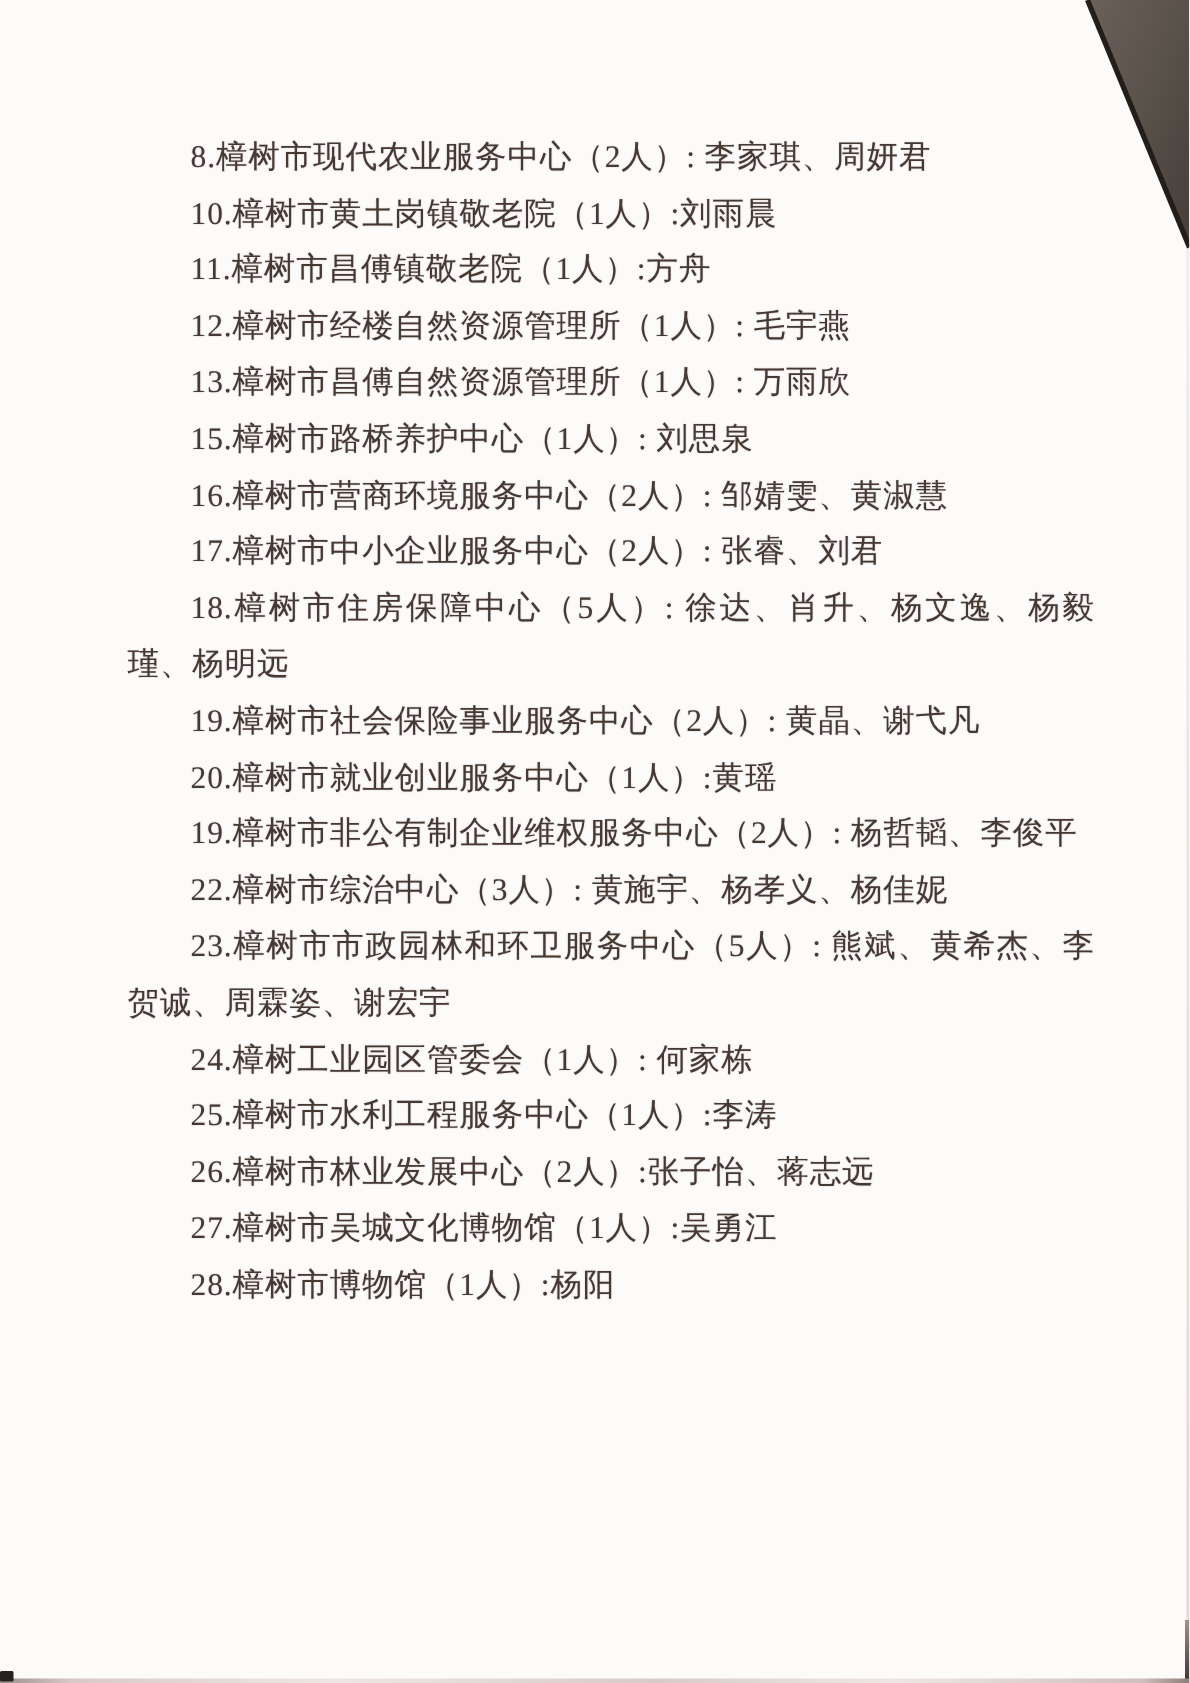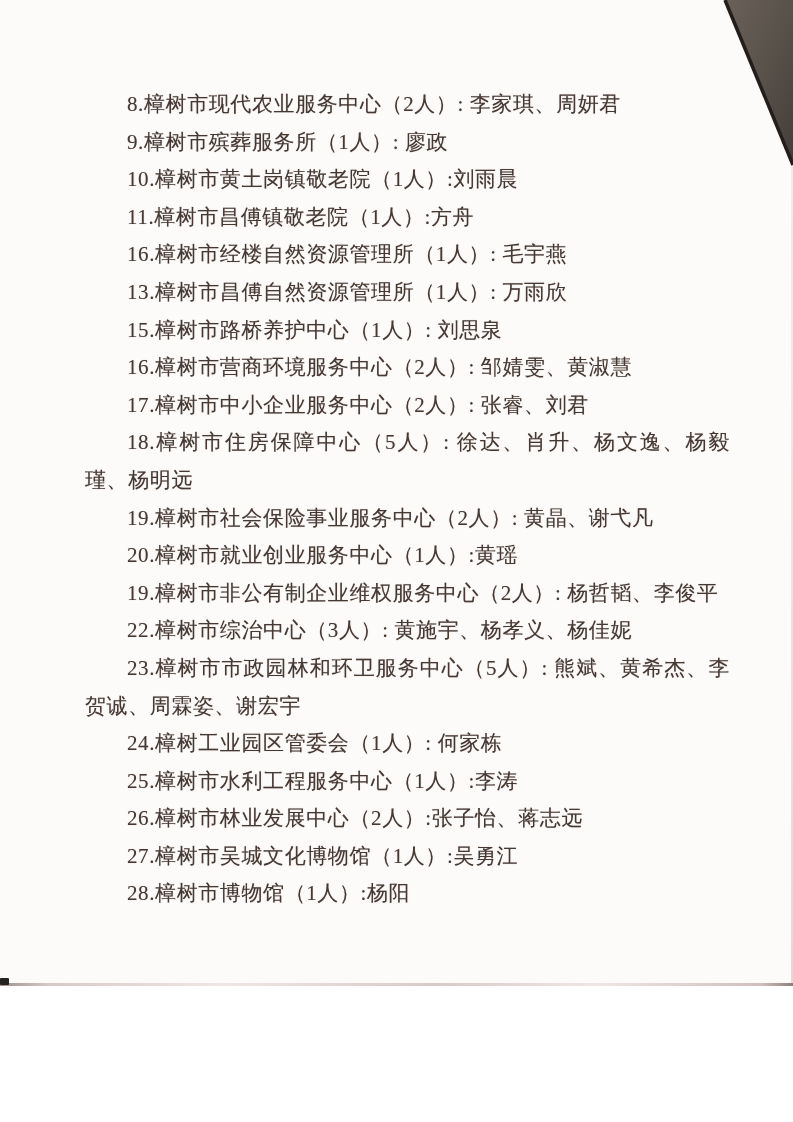--- a/index.html
+++ b/index.html
@@ -3,21 +3,21 @@
 <meta charset="utf-8">
 <style>
   html, body { margin: 0; padding: 0; }
   body {
     width: 793px; height: 1122px;
     background: #ffffff;
     font-family: "Liberation Serif", "DejaVu Serif", serif;
   }
   .page {
     position: relative;
-    width: 793px; height: 986px;
+    width: 793px; height: 1122px;
     background: #fcfbf9;
     overflow: hidden;
   }
   .content {
     position: absolute;
     left: 85px; top: 86px;
     width: 645px;
   }
   p.entry {
     margin: 0;
@@ -68,24 +68,23 @@
     border-radius: 1px;
   }
 </style>
 </head>
 <body>
 
 <div class="page">
 
   <div class="content">
     <p class="entry">8.樟树市现代农业服务中心（2人）: 李家琪、周妍君</p>
-    <p class="entry">9.樟树市殡葬服务所（1人）: 廖政</p>
     <p class="entry">10.樟树市黄土岗镇敬老院（1人）:刘雨晨</p>
     <p class="entry">11.樟树市昌傅镇敬老院（1人）:方舟</p>
-    <p class="entry">16.樟树市经楼自然资源管理所（1人）: 毛宇燕</p>
+    <p class="entry">12.樟树市经楼自然资源管理所（1人）: 毛宇燕</p>
     <p class="entry">13.樟树市昌傅自然资源管理所（1人）: 万雨欣</p>
     <p class="entry">15.樟树市路桥养护中心（1人）: 刘思泉</p>
     <p class="entry">16.樟树市营商环境服务中心（2人）: 邹婧雯、黄淑慧</p>
     <p class="entry">17.樟树市中小企业服务中心（2人）: 张睿、刘君</p>
     <p class="entry">18.樟树市住房保障中心（5人）: 徐达、肖升、杨文逸、杨毅瑾、杨明远</p>
     <p class="entry">19.樟树市社会保险事业服务中心（2人）: 黄晶、谢弋凡</p>
     <p class="entry">20.樟树市就业创业服务中心（1人）:黄瑶</p>
     <p class="entry">19.樟树市非公有制企业维权服务中心（2人）: 杨哲韬、李俊平</p>
     <p class="entry">22.樟树市综治中心（3人）: 黄施宇、杨孝义、杨佳妮</p>
     <p class="entry">23.樟树市市政园林和环卫服务中心（5人）: 熊斌、黄希杰、李贺诚、周霖姿、谢宏宇</p>

